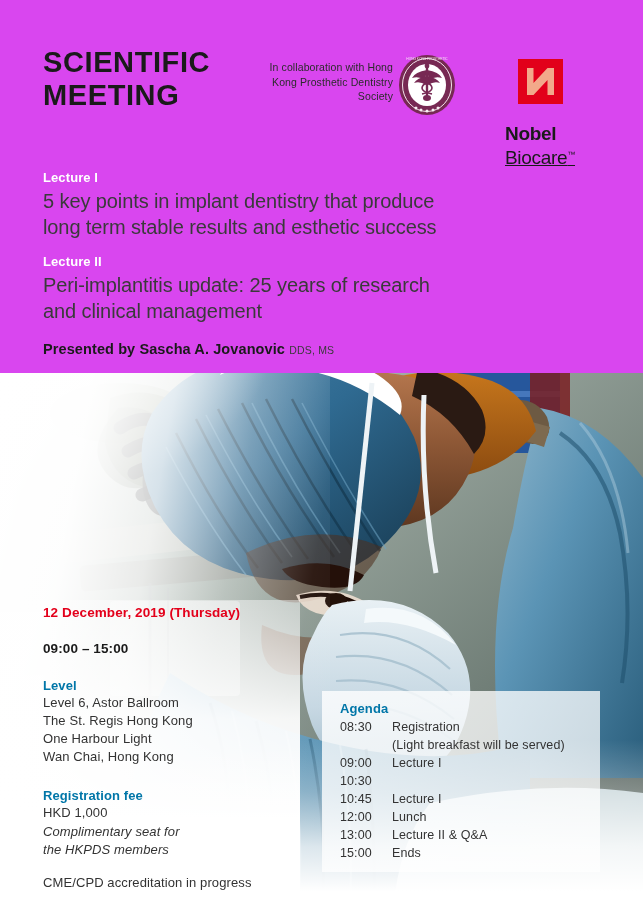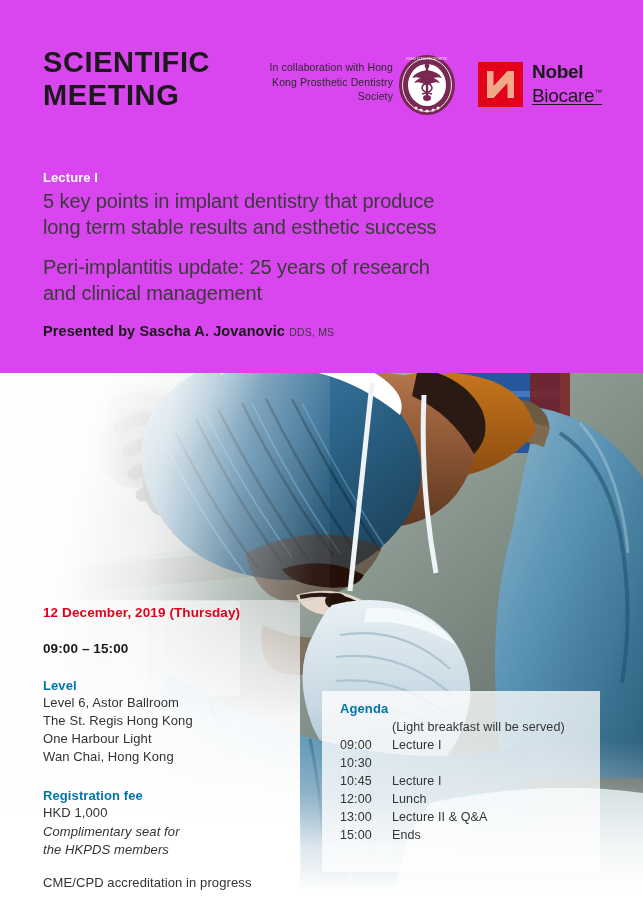--- a/index.html
+++ b/index.html
@@ -65,21 +65,22 @@
 
   
   .nb-logo {
     position: absolute;
     left: 478px;
     top: 59px;
     width: 124px;
     height: 50px;
     display: flex;
     align-items: center;
-    gap: 9px;
+    gap: 19px;
+    flex-direction: column;
   }
   .nb-mark {
     width: 45px;
     height: 45px;
     flex: 0 0 auto;
   }
   .nb-words {
     font-size: 19px;
     line-height: 21px;
     font-weight: 700;
@@ -463,20 +464,21 @@
       </div>
     </div>
 
     <div class="lectures">
       <div>
         <div class="lec-label">Lecture I</div>
         <div class="lec-title">5 key points in implant dentistry that produce
 long term stable results and esthetic success</div>
       </div>
       <div>
+        <div class="lec-label">Lecture II</div>
         <div class="lec-title">Peri-implantitis update: 25 years of research
 and clinical management</div>
       </div>
       <div class="presenter">
         <span>Presented by Sascha A. Jovanovic</span>
         <span class="degrees">DDS, MS</span>
       </div>
     </div>
   </div>
 
@@ -494,20 +496,24 @@
     <div class="sec-body">HKD 1,000</div>
     <div class="sec-body italic">Complimentary seat for
 the HKPDS members</div>
 
     <div class="note">CME/CPD accreditation in progress</div>
   </div>
 
   <div class="agenda">
     <div class="agenda-title">Agenda</div>
     <div id="agenda-rows">
+        <div class="agenda-row">
+          <div class="agenda-time">08:30</div>
+          <div class="agenda-item">Registration</div>
+        </div>
         <div class="agenda-sub">(Light breakfast will be served)</div>
         <div class="agenda-row">
           <div class="agenda-time">09:00</div>
           <div class="agenda-item">Lecture I</div>
         </div>
         <div class="agenda-row">
           <div class="agenda-time">10:30</div>
         </div>
         <div class="agenda-row">
           <div class="agenda-time">10:45</div>

